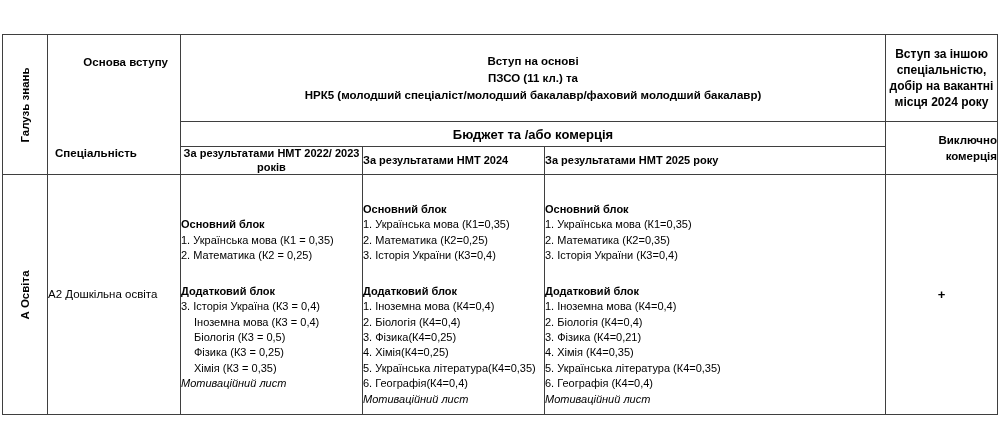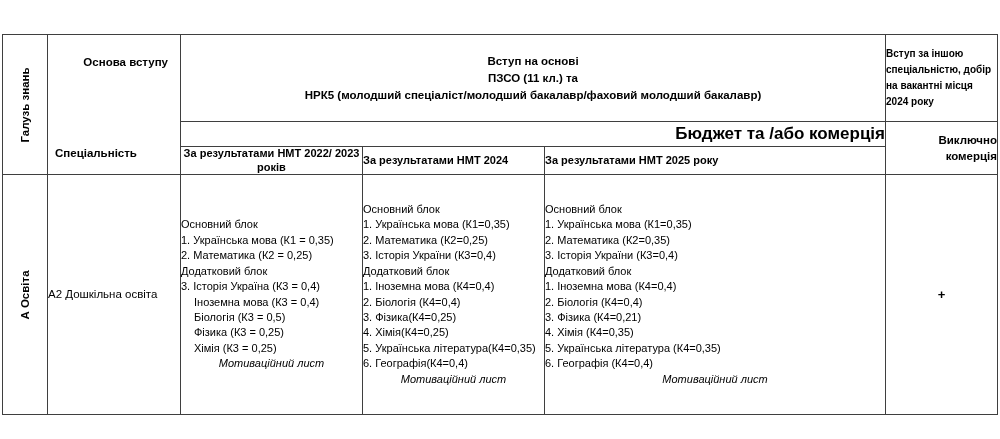--- a/index.html
+++ b/index.html
@@ -71,30 +71,30 @@
   }
 
   td.hmain {
     text-align: center;
     font-weight: bold;
     font-size: 11.5px;
     line-height: 17px;
     border-radius: 13px;
   }
   td.hright {
-    text-align: left;
-    font-weight: bold;
-    font-size: 10px;
+    text-align: center;
+    font-weight: bold;
+    font-size: 12px;
     line-height: 16px;
     padding: 2px 4px;
   }
   td.hbudget {
-    text-align: right;
-    font-weight: bold;
-    font-size: 17px;
+    text-align: center;
+    font-weight: bold;
+    font-size: 13px;
   }
   td.hexcl {
     text-align: right;
     font-weight: bold;
     font-size: 11.5px;
     line-height: 16px;
     padding: 2px 6px;
   }
   td.hcol {
     font-weight: bold;
@@ -110,22 +110,22 @@
     font-size: 11.5px;
     line-height: 15px;
     padding: 3px 6px;
   }
   td.body {
     vertical-align: top;
     font-size: 11px;
     line-height: 15.4px;
     padding: 2px 5px 2px 6px;
   }
-  td.body .line.bold { font-weight: normal; }
-  td.body .line.italic { font-style: italic; text-align: center; }
+  td.body .line.bold { font-weight: bold; margin-top: 20px; }
+  td.body .line.italic { font-style: italic; }
   td.body .line.indent { padding-left: 13px; }
 
   td.plus {
     text-align: center;
     font-weight: bold;
     font-size: 13px;
   }
 </style>
 </head>
 <body>
@@ -172,21 +172,21 @@
         <td class="spec">А2 Дошкільна освіта</td>
         <td class="body">
             <div class="line bold">Основний блок</div>
             <div class="line normal">1. Українська мова (К1 = 0,35)</div>
             <div class="line normal">2. Математика (К2 = 0,25)</div>
             <div class="line bold">Додатковий блок</div>
             <div class="line normal">3. Історія Україна (К3 = 0,4)</div>
             <div class="line indent">Іноземна мова (К3 = 0,4)</div>
             <div class="line indent">Біологія (К3 = 0,5)</div>
             <div class="line indent">Фізика (К3 = 0,25)</div>
-            <div class="line indent">Хімія (К3 = 0,25)</div>
+            <div class="line indent">Хімія (К3 = 0,35)</div>
             <div class="line italic">Мотиваційний лист</div>
           </td>
         <td class="body">
             <div class="line bold">Основний блок</div>
             <div class="line normal">1. Українська мова (К1=0,35)</div>
             <div class="line normal">2. Математика (К2=0,25)</div>
             <div class="line normal">3. Історія України (К3=0,4)</div>
             <div class="line bold">Додатковий блок</div>
             <div class="line normal">1. Іноземна мова (К4=0,4)</div>
             <div class="line normal">2. Біологія (К4=0,4)</div>

